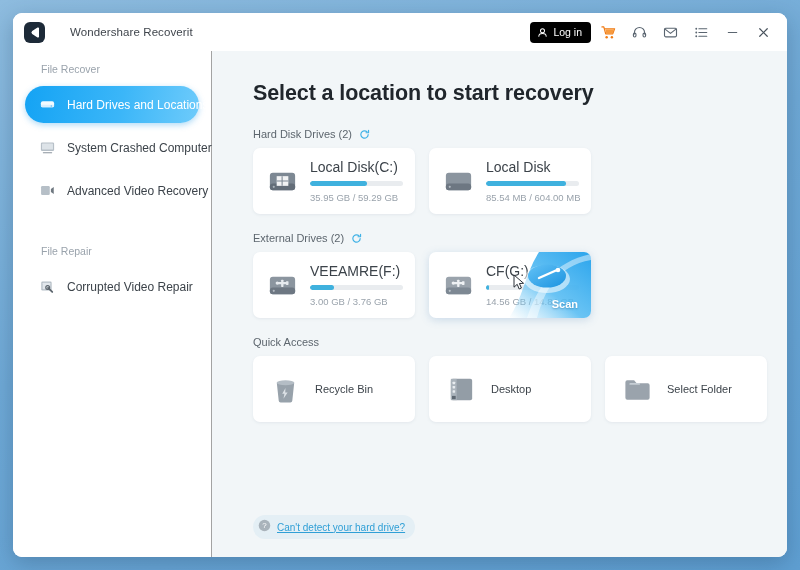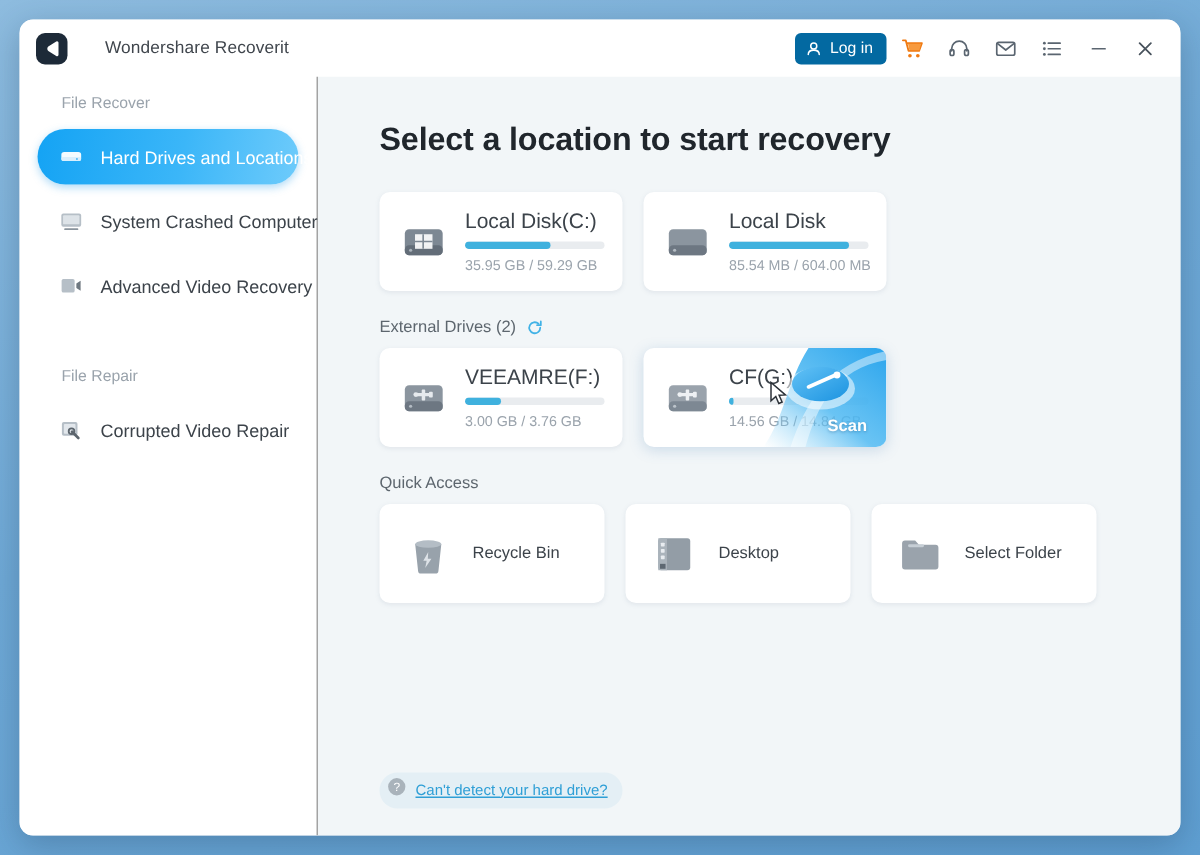--- a/index.html
+++ b/index.html
@@ -52,21 +52,21 @@
   }
 
   .titlebar-right {
     margin-left: auto;
     display: flex;
     align-items: center;
     gap: 3px;
   }
   .login-btn {
     display: flex; align-items: center; gap: 5px;
-    background: #0369a1;
+    background: #000000;
     color: #fff;
     font-size: 10.5px;
     border: none;
     border-radius: 4px;
     padding: 4px 9px 4px 7px;
     height: 21px;
     cursor: pointer;
     font-family: inherit;
   }
   .tb-icon {
@@ -192,21 +192,21 @@
     color: #ffffff;
     font-size: 11px;
     font-weight: bold;
     text-shadow: 0 1px 2px rgba(0,60,110,0.35);
   }
   .cursor-arrow { position: absolute; left: 84px; top: 22px; pointer-events: none; }
 
   .section-spacer { height: 18px; }
 
   .qa-card {
-    width: 150px;
+    width: 162px;
     height: 66px;
     background: #ffffff;
     border-radius: 7px;
     display: flex;
     align-items: center;
     padding-left: 16px;
     gap: 13px;
     cursor: pointer;
     box-shadow: 0 1px 3px rgba(120,140,160,0.13);
   }
@@ -356,20 +356,29 @@
           </svg>
         </span>
         <span class="side-item-label">Corrupted Video Repair</span>
       </div>
     </div>
 
     <div class="main">
 
       <div class="page-title">Select a location to start recovery</div>
 
+      <div class="section-head">
+        <span>Hard Disk Drives (2)</span>
+        <span class="refresh-icon">
+          <svg width="11" height="11" viewBox="0 0 12 12">
+            <path d="M10 6a4 4 0 1 1-1.3-2.95" fill="none" stroke="#41b2e6" stroke-width="1.3" stroke-linecap="round"></path>
+            <path d="M10.4 1.4V4.1H7.7" fill="none" stroke="#41b2e6" stroke-width="1.3" stroke-linecap="round" stroke-linejoin="round"></path>
+          </svg>
+        </span>
+      </div>
 
       <div class="card-grid">
         <div class="drive-card">
           <span class="drive-icon">
             <svg width="33" height="33" viewBox="0 0 34 34">
               <rect x="4" y="8" width="26" height="18" rx="3" fill="#7d8893"></rect>
               <rect x="4" y="19" width="26" height="7" rx="3" fill="#636d78"></rect>
               <rect x="11" y="11.5" width="12" height="10" fill="#ffffff" opacity=".9"></rect>
               <path d="M11 11.5h12v10H11z" fill="none"></path>
               <path d="M16.6 11.5v10M11 16.5h12" stroke="#7d8893" stroke-width="1.1"></path>

